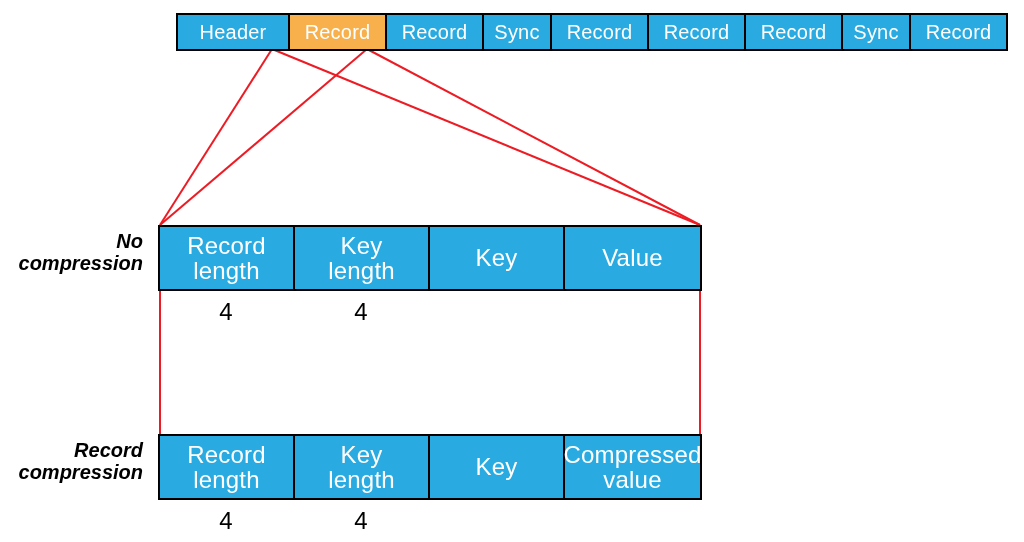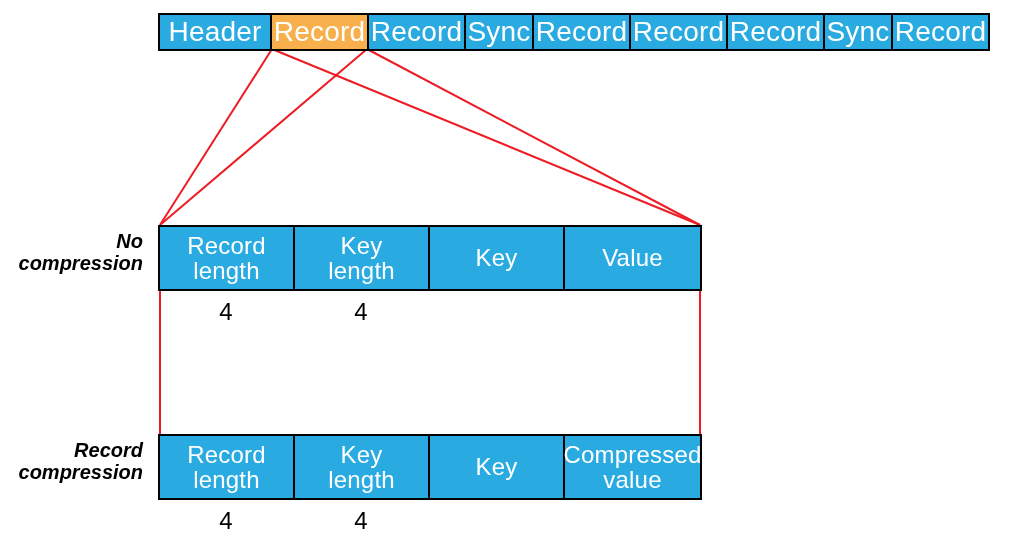--- a/index.html
+++ b/index.html
@@ -24,21 +24,21 @@
     color: #ffffff;
     font-size: 24px;
     line-height: 1.05;
     display: flex;
     align-items: center;
     justify-content: center;
     text-align: center;
     font-weight: 400;
     letter-spacing: 0.2px;
   }
-  .box.small { font-size: 28px; }
+  .box.small { font-size: 20px; margin-left: 18px; }
   .box.highlight { background: #f7b04b; }
   .side-label {
     position: absolute;
     color: #000000;
     font-style: italic;
     font-weight: 700;
     font-size: 20px;
     line-height: 1.1;
     text-align: right;
   }

